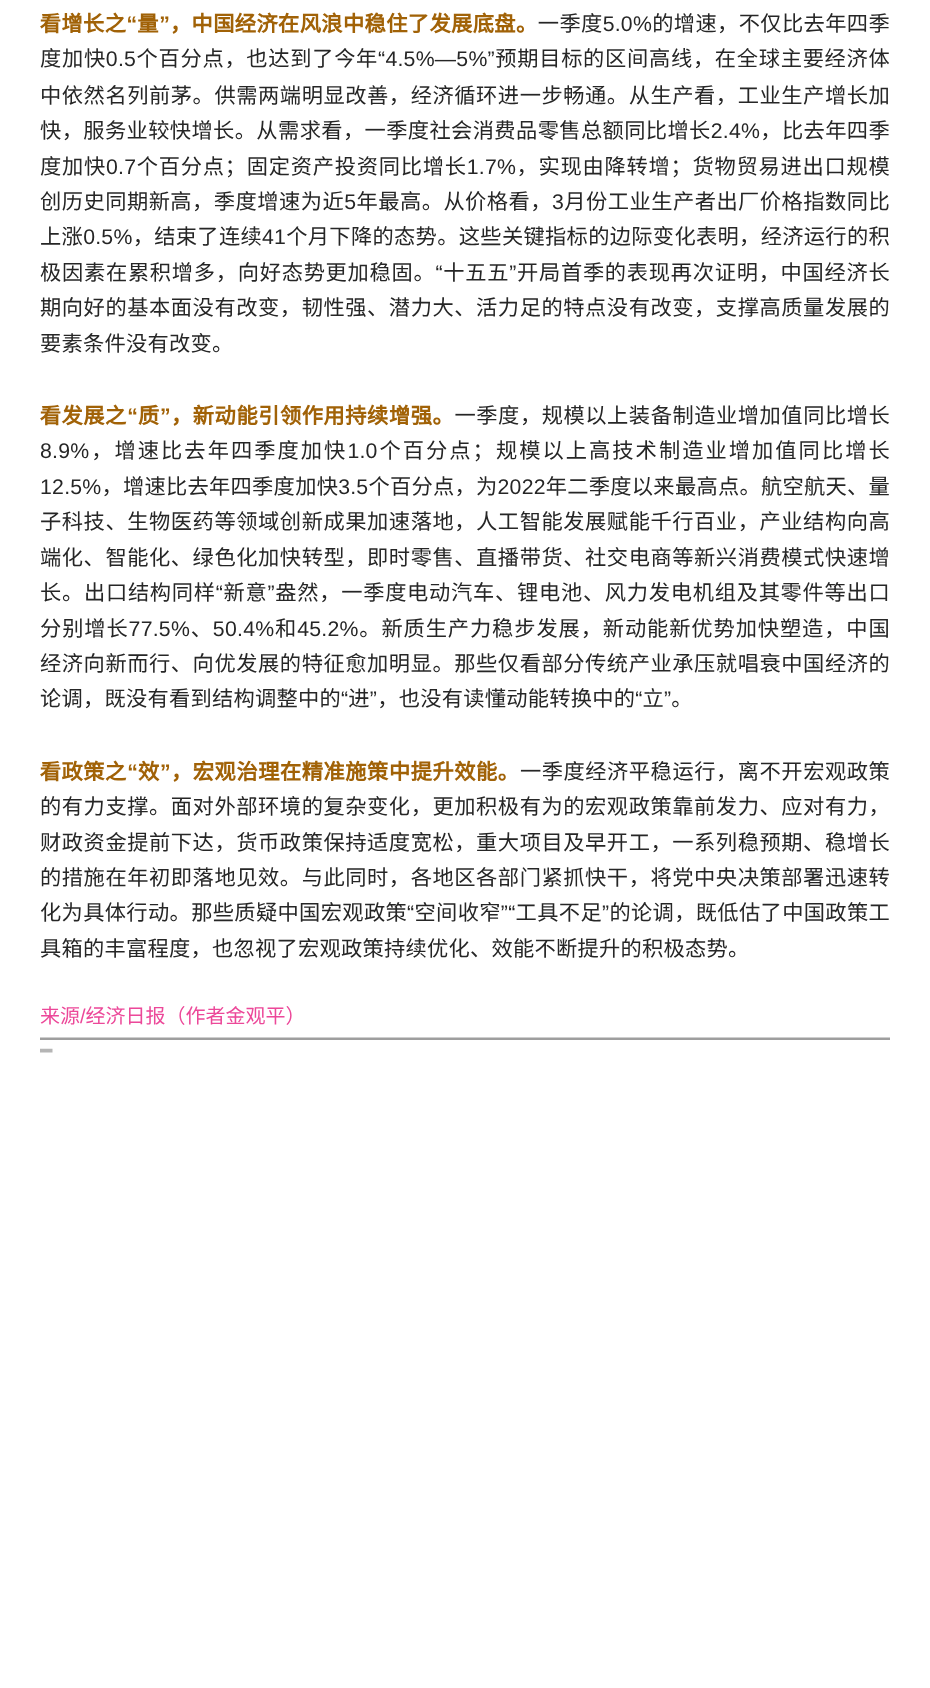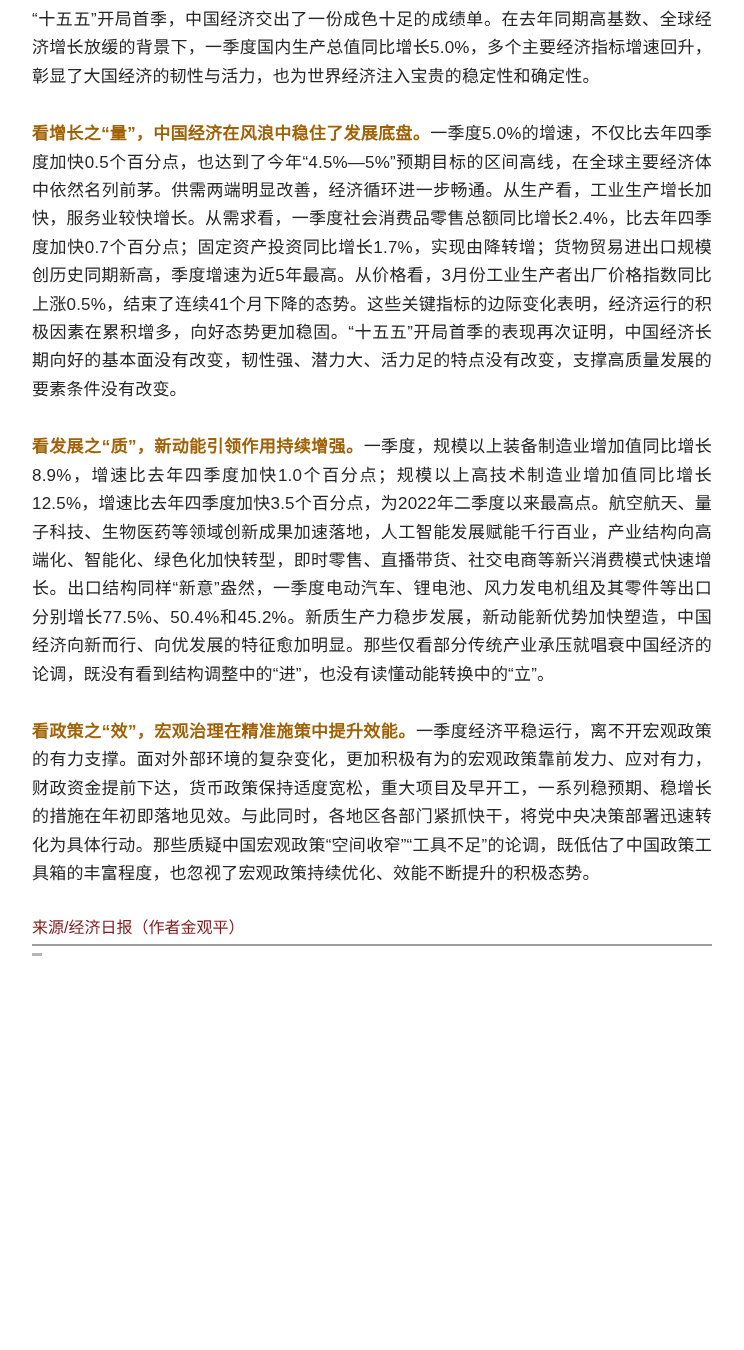--- a/index.html
+++ b/index.html
@@ -27,21 +27,21 @@
   .para .lead {
     font-weight: 700;
     color: #a16207;
   }
   .footer {
     padding: 0 32px;
   }
   .source {
     font-size: 16px;
     line-height: 22px;
-    color: #7f1d1d;
+    color: #ec4899;
     margin: 0;
     padding-bottom: 5px;
   }
   .divider {
     border: none;
     border-top: 2px solid #9e9e9e;
     margin: 0;
     width: 680px;
   }
   .cutoff-mark {
@@ -49,21 +49,20 @@
     height: 3px;
     background: #b5b5b5;
     margin-top: 7px;
   }
 </style>
 </head>
 <body>
 
 <div class="article">
 
-  <p class="para"><span>“十五五”开局首季，中国经济交出了一份成色十足的成绩单。在去年同期高基数、全球经济增长放缓的背景下，一季度国内生产总值同比增长5.0%，多个主要经济指标增速回升，彰显了大国经济的韧性与活力，也为世界经济注入宝贵的稳定性和确定性。</span></p>
 
   <p class="para"><span class="lead">看增长之“量”，中国经济在风浪中稳住了发展底盘。</span><span>一季度5.0%的增速，不仅比去年四季度加快0.5个百分点，也达到了今年“4.5%—5%”预期目标的区间高线，在全球主要经济体中依然名列前茅。供需两端明显改善，经济循环进一步畅通。从生产看，工业生产增长加快，服务业较快增长。从需求看，一季度社会消费品零售总额同比增长2.4%，比去年四季度加快0.7个百分点；固定资产投资同比增长1.7%，实现由降转增；货物贸易进出口规模创历史同期新高，季度增速为近5年最高。从价格看，3月份工业生产者出厂价格指数同比上涨0.5%，结束了连续41个月下降的态势。这些关键指标的边际变化表明，经济运行的积极因素在累积增多，向好态势更加稳固。“十五五”开局首季的表现再次证明，中国经济长期向好的基本面没有改变，韧性强、潜力大、活力足的特点没有改变，支撑高质量发展的要素条件没有改变。</span></p>
 
   <p class="para"><span class="lead">看发展之“质”，新动能引领作用持续增强。</span><span>一季度，规模以上装备制造业增加值同比增长8.9%，增速比去年四季度加快1.0个百分点；规模以上高技术制造业增加值同比增长12.5%，增速比去年四季度加快3.5个百分点，为2022年二季度以来最高点。航空航天、量子科技、生物医药等领域创新成果加速落地，人工智能发展赋能千行百业，产业结构向高端化、智能化、绿色化加快转型，即时零售、直播带货、社交电商等新兴消费模式快速增长。出口结构同样“新意”盎然，一季度电动汽车、锂电池、风力发电机组及其零件等出口分别增长77.5%、50.4%和45.2%。新质生产力稳步发展，新动能新优势加快塑造，中国经济向新而行、向优发展的特征愈加明显。那些仅看部分传统产业承压就唱衰中国经济的论调，既没有看到结构调整中的“进”，也没有读懂动能转换中的“立”。</span></p>
 
   <p class="para"><span class="lead">看政策之“效”，宏观治理在精准施策中提升效能。</span><span>一季度经济平稳运行，离不开宏观政策的有力支撑。面对外部环境的复杂变化，更加积极有为的宏观政策靠前发力、应对有力，财政资金提前下达，货币政策保持适度宽松，重大项目及早开工，一系列稳预期、稳增长的措施在年初即落地见效。与此同时，各地区各部门紧抓快干，将党中央决策部署迅速转化为具体行动。那些质疑中国宏观政策“空间收窄”“工具不足”的论调，既低估了中国政策工具箱的丰富程度，也忽视了宏观政策持续优化、效能不断提升的积极态势。</span></p>
 
 
 
 </div>

